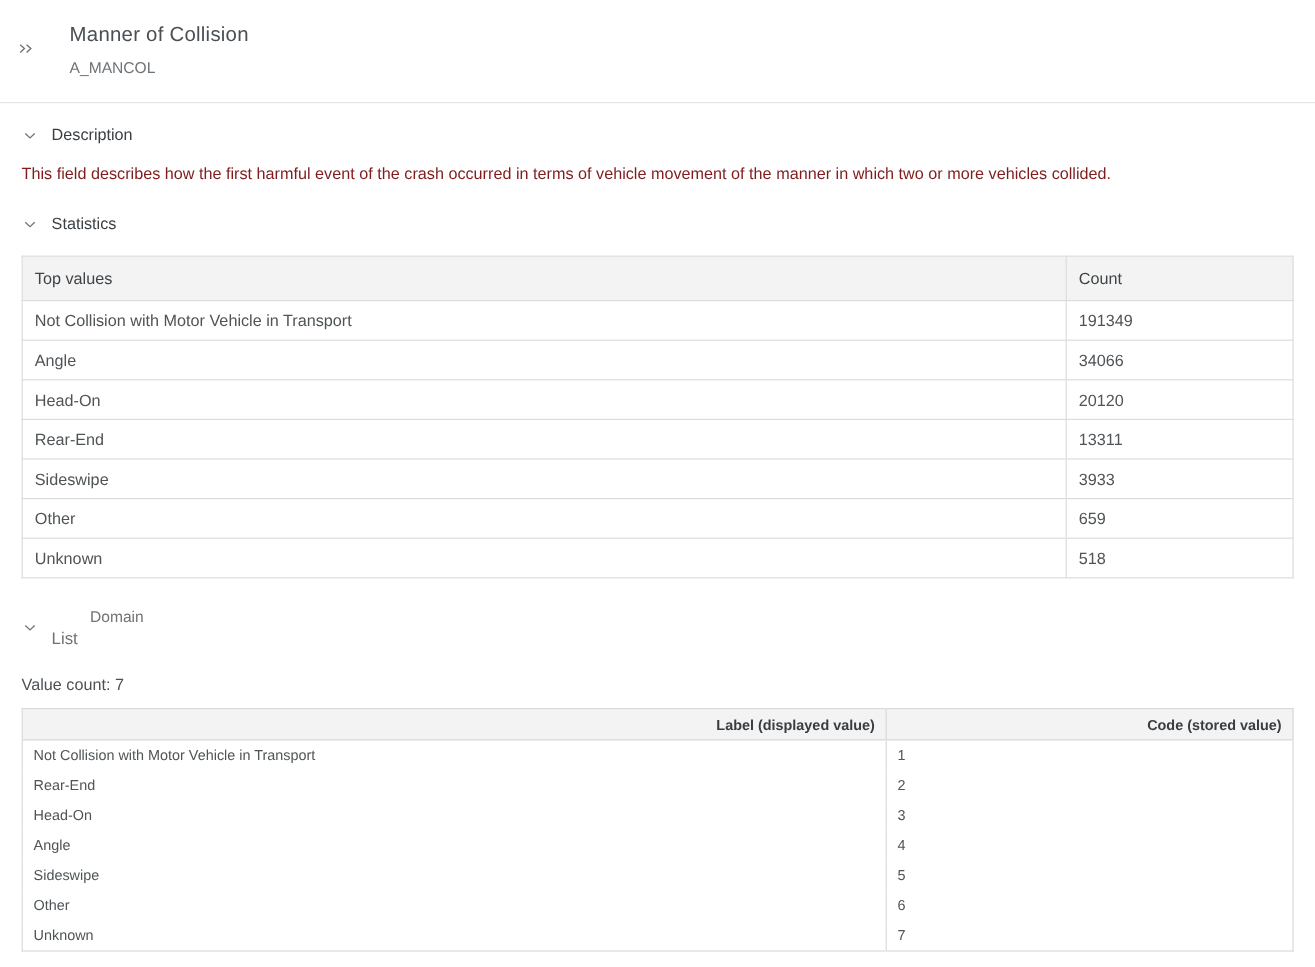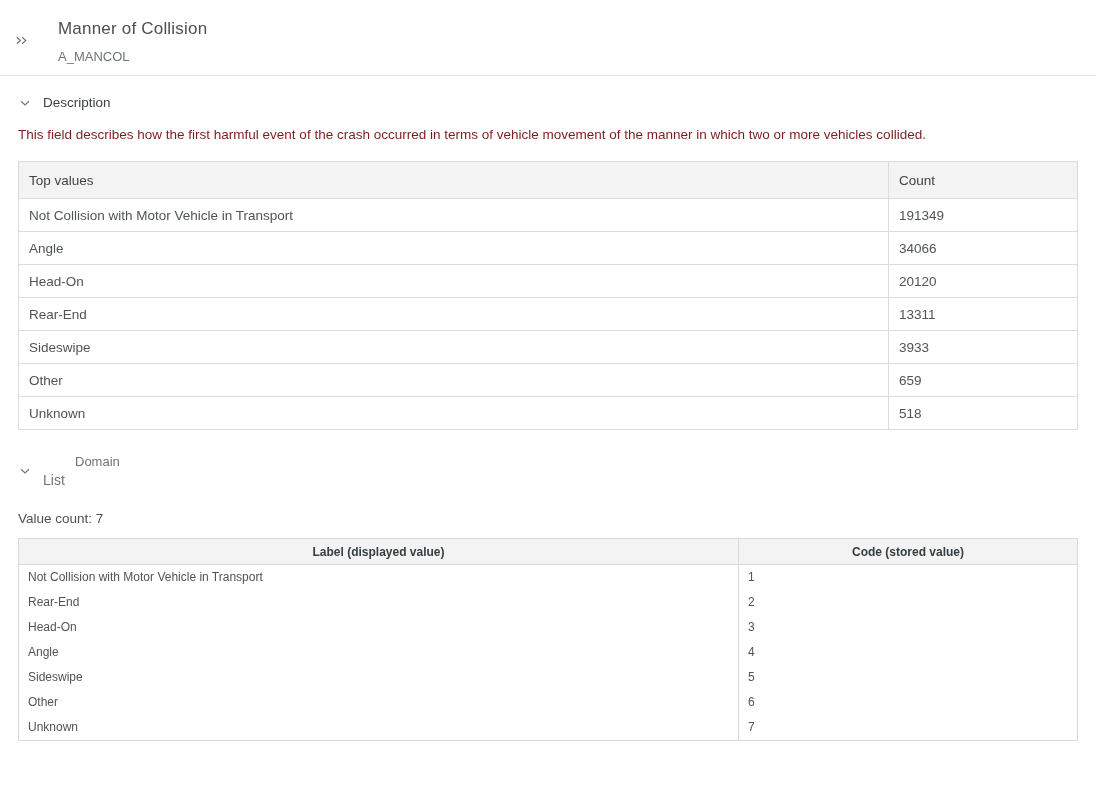--- a/index.html
+++ b/index.html
@@ -9,21 +9,21 @@
     height: 806px;
     background: #ffffff;
     font-family: "Liberation Sans", "DejaVu Sans", sans-serif;
     color: #4f5457;
     overflow: hidden;
   }
 
   
   .page-header {
     position: relative;
-    height: 76px;
+    height: 86px;
     border-bottom: 1px solid #e4e4e4;
   }
   .collapse-button {
     position: absolute;
     left: 12px;
     top: 31px;
     background: none;
     border: none;
     padding: 2px;
     cursor: pointer;
@@ -133,21 +133,21 @@
     width: 1059px;
     border-collapse: collapse;
     table-layout: fixed;
     border: 1px solid #d9d9d9;
   }
   .domain-table th {
     background: #f3f3f3;
     font-size: 12px;
     font-weight: bold;
     color: #383d41;
-    text-align: center;
+    text-align: right;
     padding: 6px 9px 5px 9px;
     border-bottom: 1px solid #d9d9d9;
   }
   .domain-table td {
     font-size: 12px;
     color: #4f5457;
     padding: 5px 9px;
     line-height: 15px;
   }
   .domain-table th + th,
@@ -177,20 +177,28 @@
   <div class="section-header description-header">
     <span class="chevron">
       <svg width="14" height="14" viewBox="0 0 16 16">
         <path d="M3.5 6l4.5 4.2L12.5 6" fill="none" stroke="#6d7276" stroke-width="1.2"></path>
       </svg>
     </span>
     <span class="section-label">Description</span>
   </div>
   <div class="description-text">This field describes how the first harmful event of the crash occurred in terms of vehicle movement of the manner in which two or more vehicles collided.</div>
 
+  <div class="section-header statistics-header">
+    <span class="chevron">
+      <svg width="14" height="14" viewBox="0 0 16 16">
+        <path d="M3.5 6l4.5 4.2L12.5 6" fill="none" stroke="#6d7276" stroke-width="1.2"></path>
+      </svg>
+    </span>
+    <span class="section-label">Statistics</span>
+  </div>
 
   <table class="stats-table">
     <colgroup>
         <col style="width:870px">
         <col style="width:189px">
       </colgroup>
     <thead>
       <tr>
         <th>Top values</th>
         <th>Count</th>

